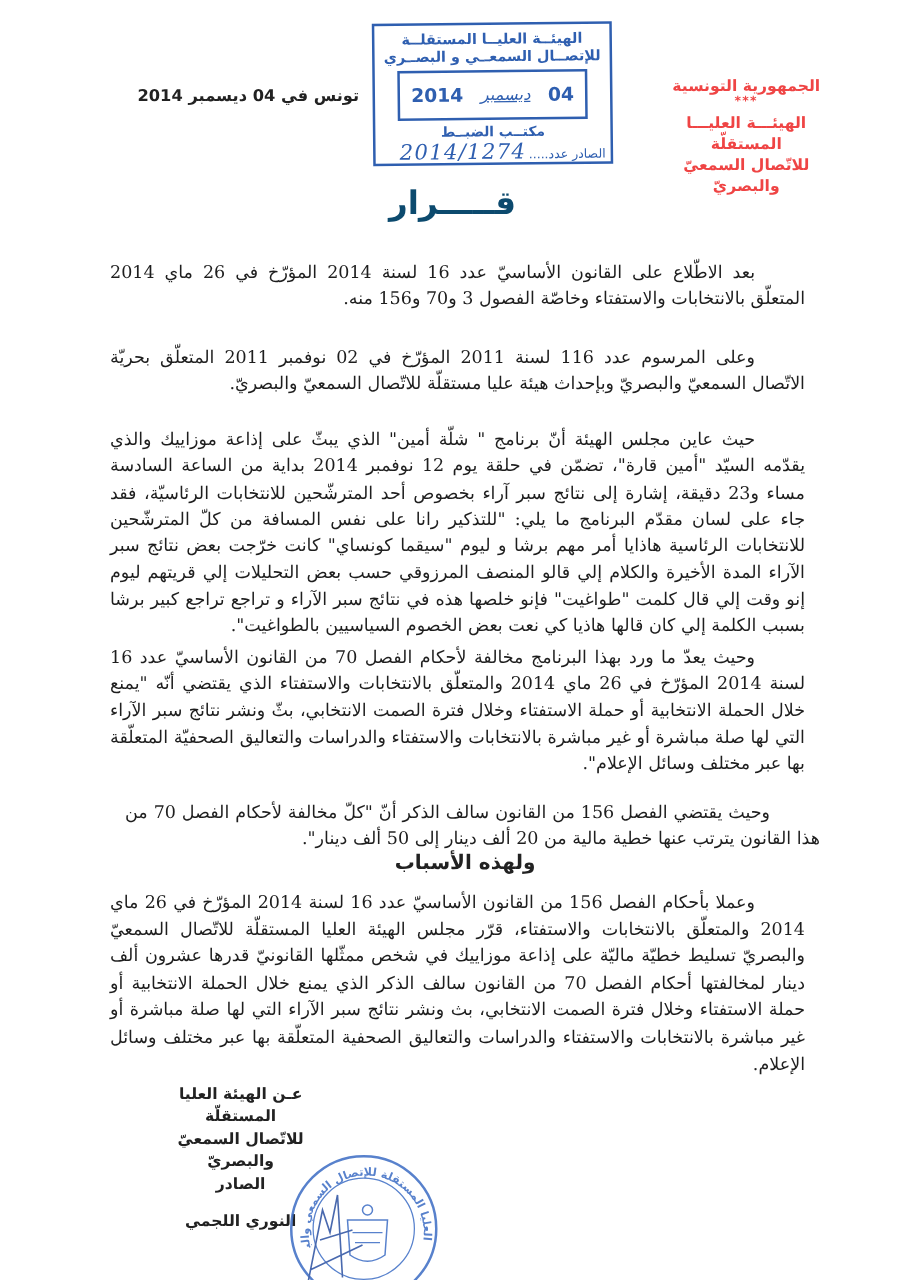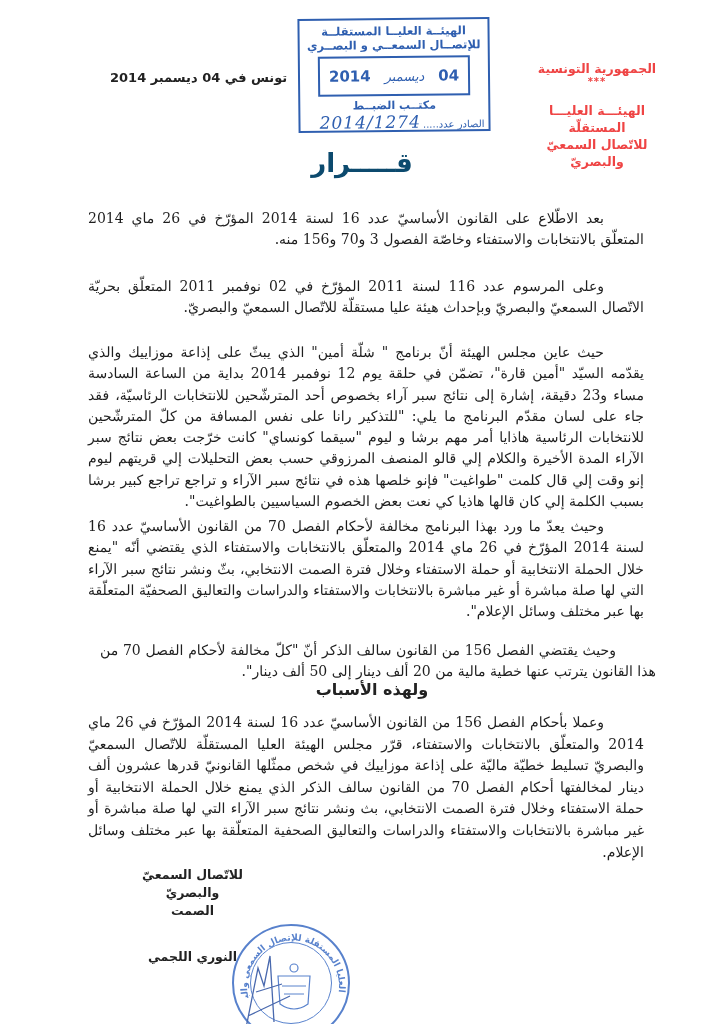--- a/index.html
+++ b/index.html
@@ -34,21 +34,21 @@
     font-family: "DejaVu Sans", "Liberation Sans", sans-serif;
     direction: rtl; text-align: center;
   }
   .stamp .org { font-size: 11.5px; line-height: 14px; margin-top: 4px; font-weight: bold; }
   .stamp .inner {
     margin: 4px auto 0; width: 152px; height: 40px;
     border: 2px solid #2f5fb0; box-sizing: border-box;
     display: flex; align-items: center; justify-content: center; gap: 14px;
     font-weight: bold; font-size: 15px; direction: rtl;
   }
-  .stamp .inner .hand { font-family: "DejaVu Serif", serif; font-weight: normal; font-style: italic; font-size: 13px; }
+  .stamp .inner .hand { font-family: "DejaVu Serif", serif; font-weight: normal; font-style: italic; font-size: 13px; text-decoration: underline; }
   .stamp .office { font-size: 11px; margin-top: 3px; font-weight: bold; }
   .stamp .outgoing { font-size: 10px; display: flex; justify-content: flex-start; gap: 2px; padding-right: 4px; direction: rtl; align-items: baseline; }
   .stamp .outgoing .num { font-family: "DejaVu Serif", serif; font-style: italic; font-size: 17px; letter-spacing: 1px; }
 
   
   .title {
     position: absolute; left: 0; right: 0; top: 148px; text-align: center;
     font-family: "DejaVu Sans", "Liberation Sans", sans-serif;
     font-weight: bold; font-size: 26px; color: #0c4a6e; letter-spacing: 10px; direction: rtl;
   }
@@ -68,41 +68,41 @@
     font-weight: bold; font-size: 16px; color: #222; direction: rtl; margin-left: 20px;
   }
 
   
   .sig {
     position: absolute; left: 120px; top: 866px; width: 145px;
     text-align: center; direction: rtl;
     font-family: "DejaVu Sans", "Liberation Sans", sans-serif;
     font-weight: bold; font-size: 12.5px; line-height: 18px; color: #222;
   }
-  .sig .name { margin-top: 28px; }
+  .sig .name { margin-top: 12px; }
 
   
   .seal {
     position: absolute; left: 232px; top: 924px; width: 118px; height: 118px;
     border-radius: 50%; border: 2px solid #3b6cc4; box-sizing: border-box;
     opacity: 0.85;
   }
   .seal .ring {
     position: absolute; left: 16px; top: 16px; right: 16px; bottom: 16px;
     border-radius: 50%; border: 1.5px solid #3b6cc4;
   }
   .seal svg { position: absolute; left: 0; top: 0; }
 </style>
 </head>
 <body>
 
 <div class="hdr-right">
   <div>الجمهورية التونسية</div>
   <div class="stars">***</div>
-  <div style="margin-top:16px">الهيئـــة العليـــا المستقلّة</div>
+  <div style="margin-top:3px">الهيئـــة العليـــا المستقلّة</div>
   <div>للاتّصال السمعيّ والبصريّ</div>
 </div>
 
 <div class="date-line">تونس في 04 ديسمبر 2014</div>
 
 <div class="stamp">
   <div class="org">الهيئــة العليــا المستقلــة</div>
   <div class="org" style="margin-top:0">للإتصــال السمعــي و البصــري</div>
   <div class="inner">
     <span>04</span>
@@ -122,22 +122,23 @@
 <p class="para" style="top:276px; margin:0">وعلى المرسوم عدد 116 لسنة 2011 المؤرّخ في 02 نوفمبر 2011 المتعلّق بحريّة الاتّصال السمعيّ والبصريّ وبإحداث هيئة عليا مستقلّة للاتّصال السمعيّ والبصريّ.</p>
 <p class="para" style="top:342px; margin:0">حيث عاين مجلس الهيئة أنّ برنامج " شلّة أمين" الذي يبثّ على إذاعة موزاييك والذي يقدّمه السيّد "أمين قارة"، تضمّن في حلقة يوم 12 نوفمبر 2014 بداية من الساعة السادسة مساء و23 دقيقة، إشارة إلى نتائج سبر آراء بخصوص أحد المترشّحين للانتخابات الرئاسيّة، فقد جاء على لسان مقدّم البرنامج ما يلي: "للتذكير رانا على نفس المسافة من كلّ المترشّحين للانتخابات الرئاسية هاذايا أمر مهم برشا و ليوم "سيقما كونساي" كانت خرّجت بعض نتائج سبر الآراء المدة الأخيرة والكلام إلي قالو المنصف المرزوقي حسب بعض التحليلات إلي قريتهم ليوم إنو وقت إلي قال كلمت "طواغيت" فإنو خلصها هذه في نتائج سبر الآراء و تراجع تراجع كبير برشا بسبب الكلمة إلي كان قالها هاذيا كي نعت بعض الخصوم السياسيين بالطواغيت".</p>
 <p class="para" style="top:516px; margin:0">وحيث يعدّ ما ورد بهذا البرنامج مخالفة لأحكام الفصل 70 من القانون الأساسيّ عدد 16 لسنة 2014 المؤرّخ في 26 ماي 2014 والمتعلّق بالانتخابات والاستفتاء الذي يقتضي أنّه "يمنع خلال الحملة الانتخابية أو حملة الاستفتاء وخلال فترة الصمت الانتخابي، بثّ ونشر نتائج سبر الآراء التي لها صلة مباشرة أو غير مباشرة بالانتخابات والاستفتاء والدراسات والتعاليق الصحفيّة المتعلّقة بها عبر مختلف وسائل الإعلام".</p>
 <p class="para" style="top:628px; margin:12px">وحيث يقتضي الفصل 156 من القانون سالف الذكر أنّ "كلّ مخالفة لأحكام الفصل 70 من هذا القانون يترتب عنها خطية مالية من 20 ألف دينار إلى 50 ألف دينار".</p>
 
 <div class="section-h">ولهذه الأسباب</div>
 
 <p class="para tight" style="top:712px; margin:0">وعملا بأحكام الفصل 156 من القانون الأساسيّ عدد 16 لسنة 2014 المؤرّخ في 26 ماي 2014 والمتعلّق بالانتخابات والاستفتاء، قرّر مجلس الهيئة العليا المستقلّة للاتّصال السمعيّ والبصريّ تسليط خطيّة ماليّة على إذاعة موزاييك في شخص ممثّلها القانونيّ قدرها عشرون ألف دينار لمخالفتها أحكام الفصل 70 من القانون سالف الذكر الذي يمنع خلال الحملة الانتخابية أو حملة الاستفتاء وخلال فترة الصمت الانتخابي، بث ونشر نتائج سبر الآراء التي لها صلة مباشرة أو غير مباشرة بالانتخابات والاستفتاء والدراسات والتعاليق الصحفية المتعلّقة بها عبر مختلف وسائل الإعلام.</p>
 
 <div class="sig">
+  <div>عـن الهيئة العليا المستقلّة</div>
   <div>للاتّصال السمعيّ والبصريّ</div>
-  <div>الصمت</div>
+  <div>الصادر</div>
   <div class="name">النوري اللجمي</div>
 </div>
 
 <div class="seal">
   <div class="ring"></div>
   <svg width="118" height="118" viewBox="0 0 118 118">
     <defs>
       <path id="sealArc" d="M 14 70 A 46 46 0 1 1 104 70"></path>
     </defs>
     <text font-size="9" fill="#3b6cc4" font-family="DejaVu Sans, sans-serif" font-weight="bold">

